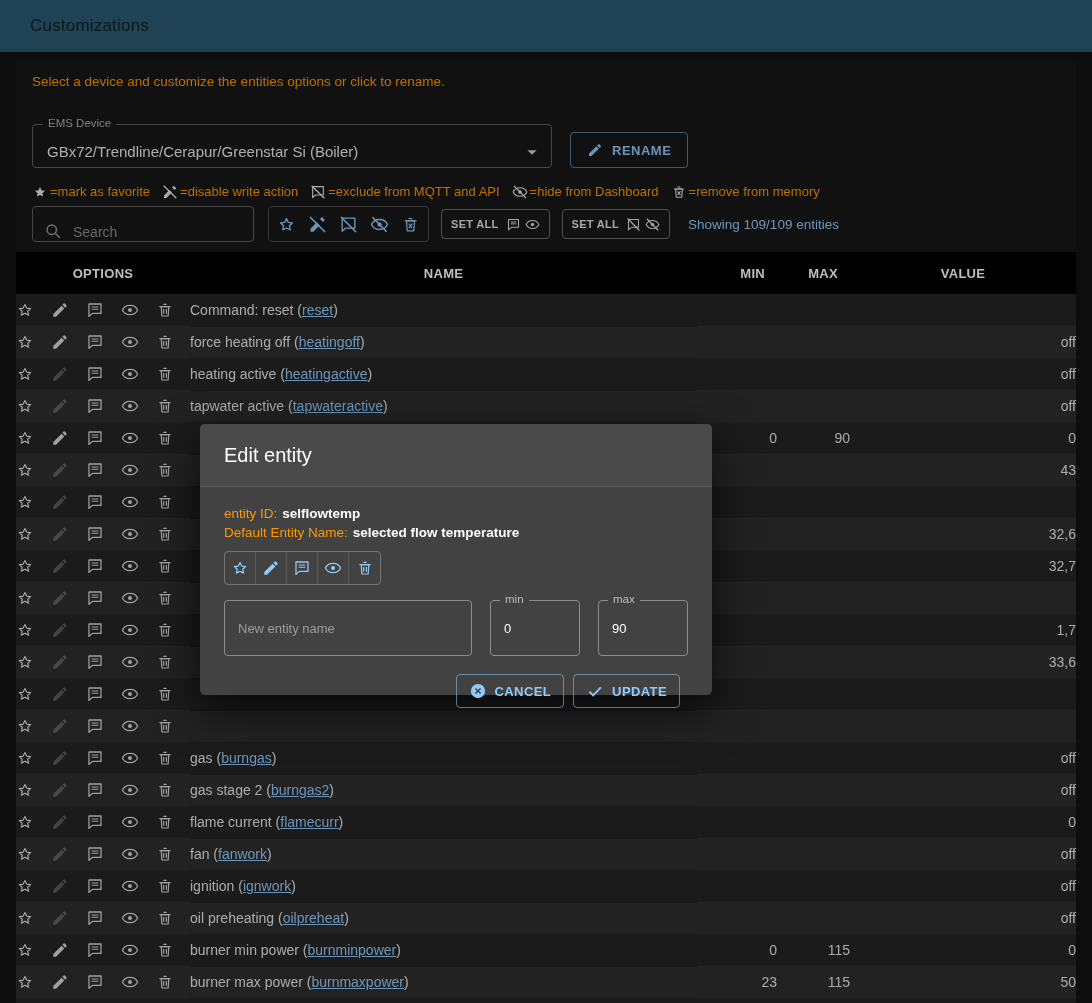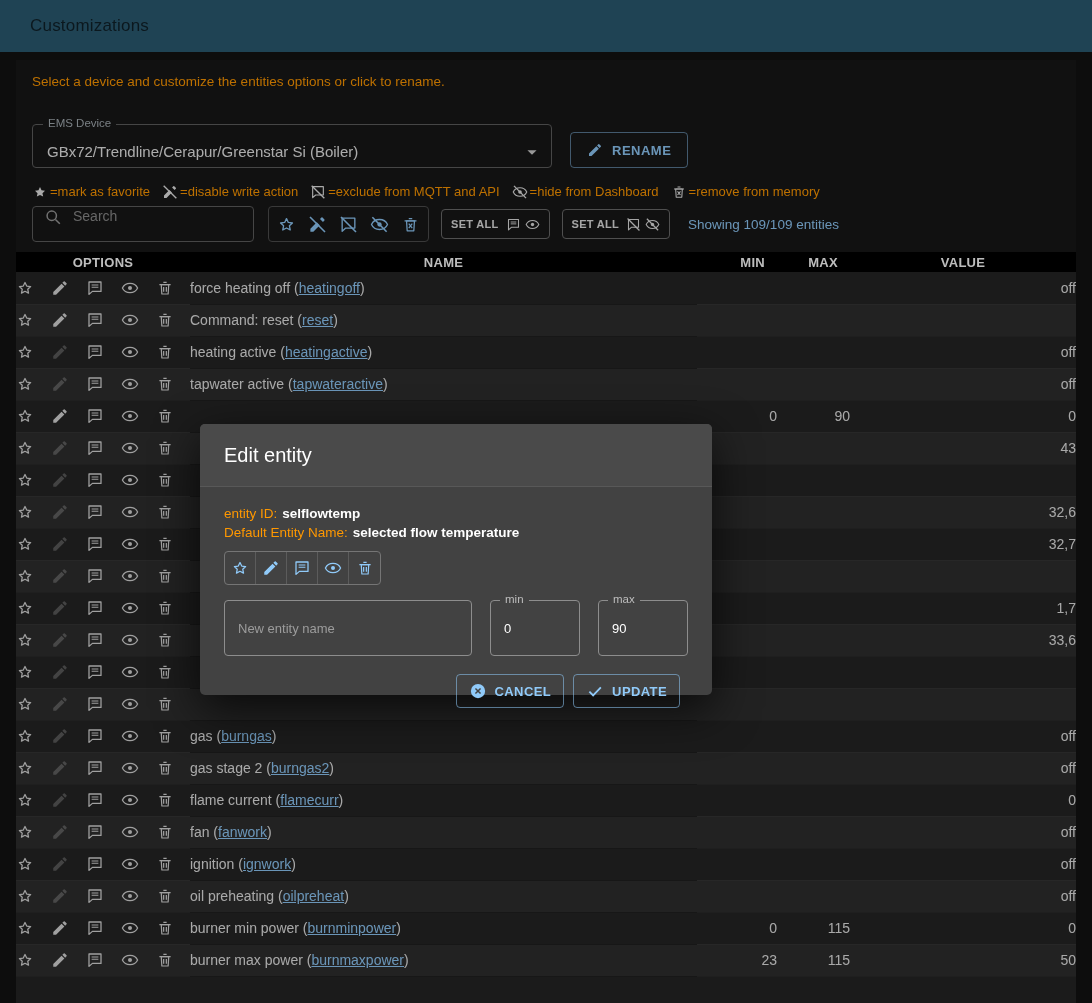--- a/index.html
+++ b/index.html
@@ -29,34 +29,34 @@
   .caret{position:absolute;right:8px;top:16px;color:#cfcfcf}
   .btn-rename{margin-top:8px;height:36px;padding:0 16px;border:1px solid rgba(144,202,249,.55);border-radius:4px;
     background:transparent;color:var(--accent_blue);font-size:13px;font-weight:700;letter-spacing:.5px;
     display:flex;align-items:center;gap:9px;cursor:pointer;font-family:inherit}
 
   .legend{margin-top:16px;display:flex;align-items:center;gap:12px;color:var(--accent_orange);font-size:13px;line-height:16px}
   .legend-item{display:inline-flex;align-items:center}
   .legend-item .ic{color:#e6e6e6;margin-right:2px}
 
   .toolbar{margin-top:6px;display:flex;align-items:center}
-  .search{width:222px;height:36px;border:1px solid #5f5f5f;border-radius:4px;display:flex;align-items:flex-start;padding:0 10px}
+  .search{width:222px;height:36px;border:1px solid #5f5f5f;border-radius:4px;display:flex;align-items:flex-end;padding:0 10px}
   .sic{color:#9a9a9a;margin-right:8px}
   .search-input{flex:1;min-width:0;background:transparent;border:none;outline:none;color:#eee;font-size:14px;font-family:inherit}
   .search-input::placeholder{color:#8b8b8b}
   .icon-group{margin-left:14px;height:36px;border:1px solid #4d4d4d;border-radius:4px;display:flex;align-items:center;padding:0 2px}
   .tgl{width:31px;height:32px;display:flex;align-items:center;justify-content:center;background:none;border:none;color:var(--accent_blue);cursor:pointer}
   .setall{margin-left:12px;height:30px;border:1px solid #6b6b6b;border-radius:4px;background:transparent;color:#e0e0e0;
     font-size:11px;font-weight:700;letter-spacing:.3px;display:flex;align-items:center;gap:7px;padding:0 9px;cursor:pointer;font-family:inherit}
   .setall-icons{display:flex;gap:4px;align-items:center}
   .setall .ic{width:15px;height:15px}
   .showing{margin-left:18px;color:var(--accent_blue);font-size:13.5px}
 
   .tbl{margin-top:10px;width:100%;border-collapse:collapse;table-layout:fixed}
-  .tbl th{background:var(--header_bg);color:#fff;font-size:13px;font-weight:700;height:20px;letter-spacing:.3px}
+  .tbl th{background:var(--header_bg);color:#fff;font-size:13px;font-weight:700;height:42px;letter-spacing:.3px}
   .h-min,.h-max{text-align:right;padding-right:12px}
   .tbl td{height:32px;font-size:14px;color:#e4e4e4;padding:0;border-bottom:1px solid rgba(255,255,255,.03)}
   tbody tr:nth-child(odd){background:var(--row_odd)}
   tbody tr:nth-child(even){background:var(--row_even)}
   .c-opt{padding-left:22px;white-space:nowrap}
   .rowbtn{background:none;border:none;padding:0;margin-right:13px;color:#d8d8d8;cursor:pointer;vertical-align:middle}
   .rowbtn.dim{opacity:.3}
   .c-name{padding-left:8px;white-space:nowrap;overflow:hidden}
   .lnk{color:var(--link);text-decoration:underline;cursor:pointer}
   .c-min,.c-max,.c-val{text-align:right;padding-right:12px}
@@ -297,50 +297,50 @@
                   <use href="#i-comment"></use>
                 </svg></button>
       <button class="rowbtn"><svg class="ic">
                   <use href="#i-eye"></use>
                 </svg></button>
       <button class="rowbtn"><svg class="ic">
                   <use href="#i-trash"></use>
                 </svg></button>
     </td>
     <td class="c-name">
+      <span class="nm">Command: reset (</span><a class="lnk">reset</a><span class="nm sfx">)</span>
+    </td>
+    <td class="c-min"></td>
+    <td class="c-max"></td>
+    <td class="c-val"></td>
+  </tr>
+          <tr class="row">
+    <td class="c-opt">
+      <button class="rowbtn"><svg class="ic">
+                  <use href="#i-star"></use>
+                </svg></button>
+      <button class="rowbtn pencil"><svg class="ic">
+                  <use href="#i-edit"></use>
+                </svg></button>
+      <button class="rowbtn"><svg class="ic">
+                  <use href="#i-comment"></use>
+                </svg></button>
+      <button class="rowbtn"><svg class="ic">
+                  <use href="#i-eye"></use>
+                </svg></button>
+      <button class="rowbtn"><svg class="ic">
+                  <use href="#i-trash"></use>
+                </svg></button>
+    </td>
+    <td class="c-name">
       <span class="nm">force heating off (</span><a class="lnk">heatingoff</a><span class="nm sfx">)</span>
     </td>
     <td class="c-min"></td>
     <td class="c-max"></td>
     <td class="c-val">off</td>
-  </tr>
-          <tr class="row">
-    <td class="c-opt">
-      <button class="rowbtn"><svg class="ic">
-                  <use href="#i-star"></use>
-                </svg></button>
-      <button class="rowbtn pencil"><svg class="ic">
-                  <use href="#i-edit"></use>
-                </svg></button>
-      <button class="rowbtn"><svg class="ic">
-                  <use href="#i-comment"></use>
-                </svg></button>
-      <button class="rowbtn"><svg class="ic">
-                  <use href="#i-eye"></use>
-                </svg></button>
-      <button class="rowbtn"><svg class="ic">
-                  <use href="#i-trash"></use>
-                </svg></button>
-    </td>
-    <td class="c-name">
-      <span class="nm">Command: reset (</span><a class="lnk">reset</a><span class="nm sfx">)</span>
-    </td>
-    <td class="c-min"></td>
-    <td class="c-max"></td>
-    <td class="c-val"></td>
   </tr>
           <tr class="row">
     <td class="c-opt">
       <button class="rowbtn"><svg class="ic">
                   <use href="#i-star"></use>
                 </svg></button>
       <button class="rowbtn pencil dim"><svg class="ic">
                   <use href="#i-edit"></use>
                 </svg></button>
       <button class="rowbtn"><svg class="ic">

